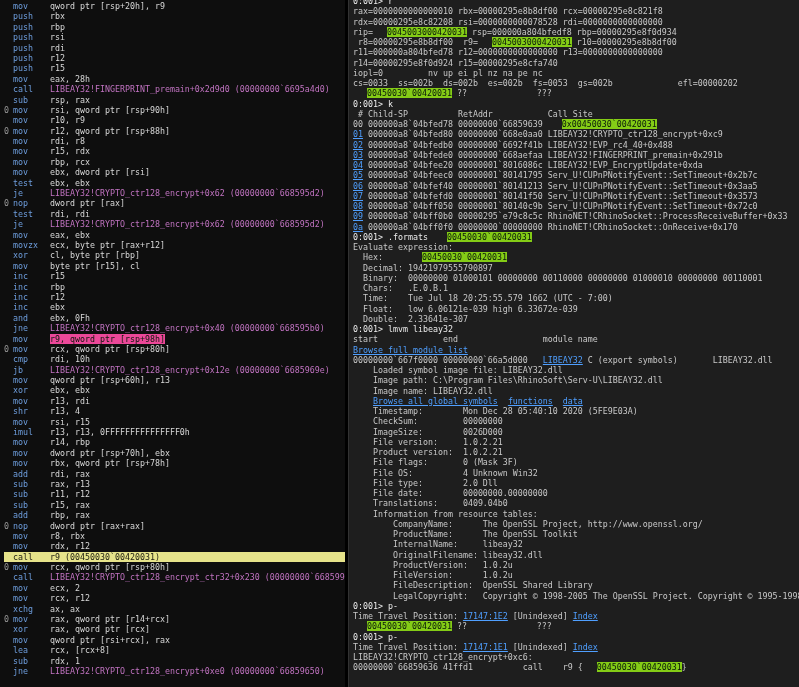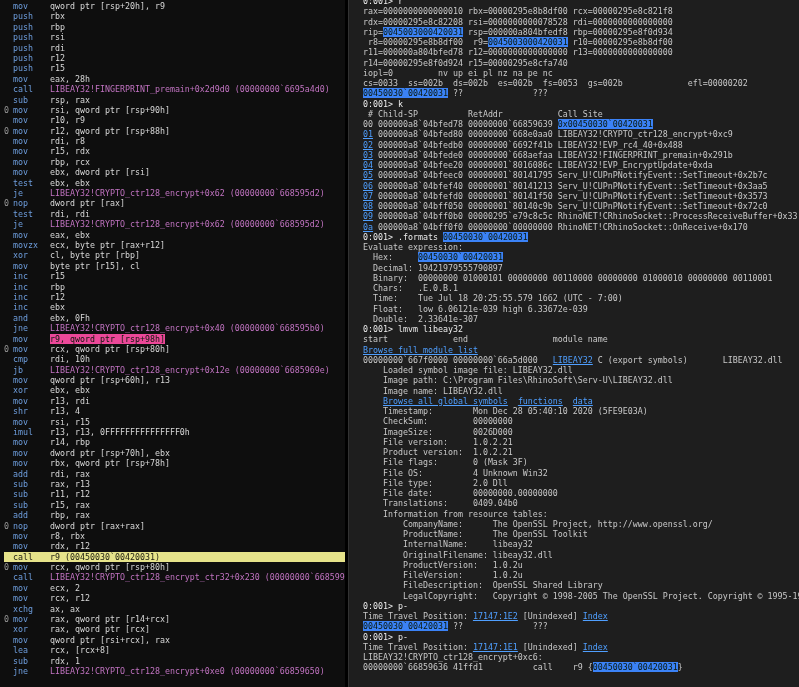--- a/index.html
+++ b/index.html
@@ -11,27 +11,27 @@
   .g{display:inline-block;width:9px;color:#9a9a9a;}
   .mn{display:inline-block;width:37px;color:#6e9ede;}
   .op{color:#d8d8d8;}
   .sym{color:#c173c1;}
   .asm-line.y{background:#e6e38a;}
   .asm-line.y .mn,.asm-line.y .op,.asm-line.y .sym,.asm-line.y .g{color:#1d1d10;}
   .asm-line.gh .op{background:#ec4899;color:#0b180a;}
   
   .divider{width:3px;height:687px;background:#000;border-right:1px solid #323232;}
   
-  .cmd-panel{flex:1;height:687px;background:#1e1e1e;overflow:hidden;padding:0 0 0 14px;box-sizing:border-box;}
+  .cmd-panel{flex:1;height:687px;background:#1e1e1e;overflow:hidden;padding:0 0 0 4px;box-sizing:border-box;}
   .c-list{margin-top:-4px;}
   .c-line{height:10.25px;line-height:10.25px;font-size:8.3px;white-space:pre;overflow:hidden;color:#c8c8c8;}
   .seg-t{color:#c8c8c8;}
   .seg-w{color:#ededed;}
   .seg-l{color:#4f9fff;text-decoration:underline;cursor:pointer;text-align:right;}
-  .seg-h{background:#3b82f6;color:#0b180a;}
+  .seg-h{background:#84cc16;color:#0b180a;margin-left:14px;}
 </style>
 </head>
 <body>
 
 <div class="window">
   <div class="asm-panel" id="asm-list">
       <div class="asm-line"><span class="g"></span><span class="mn">mov</span><span class="op">qword ptr [rsp+20h], r9</span></div>
       <div class="asm-line"><span class="g"></span><span class="mn">push</span><span class="op">rbx</span></div>
       <div class="asm-line"><span class="g"></span><span class="mn">push</span><span class="op">rbp</span></div>
       <div class="asm-line"><span class="g"></span><span class="mn">push</span><span class="op">rsi</span></div>

